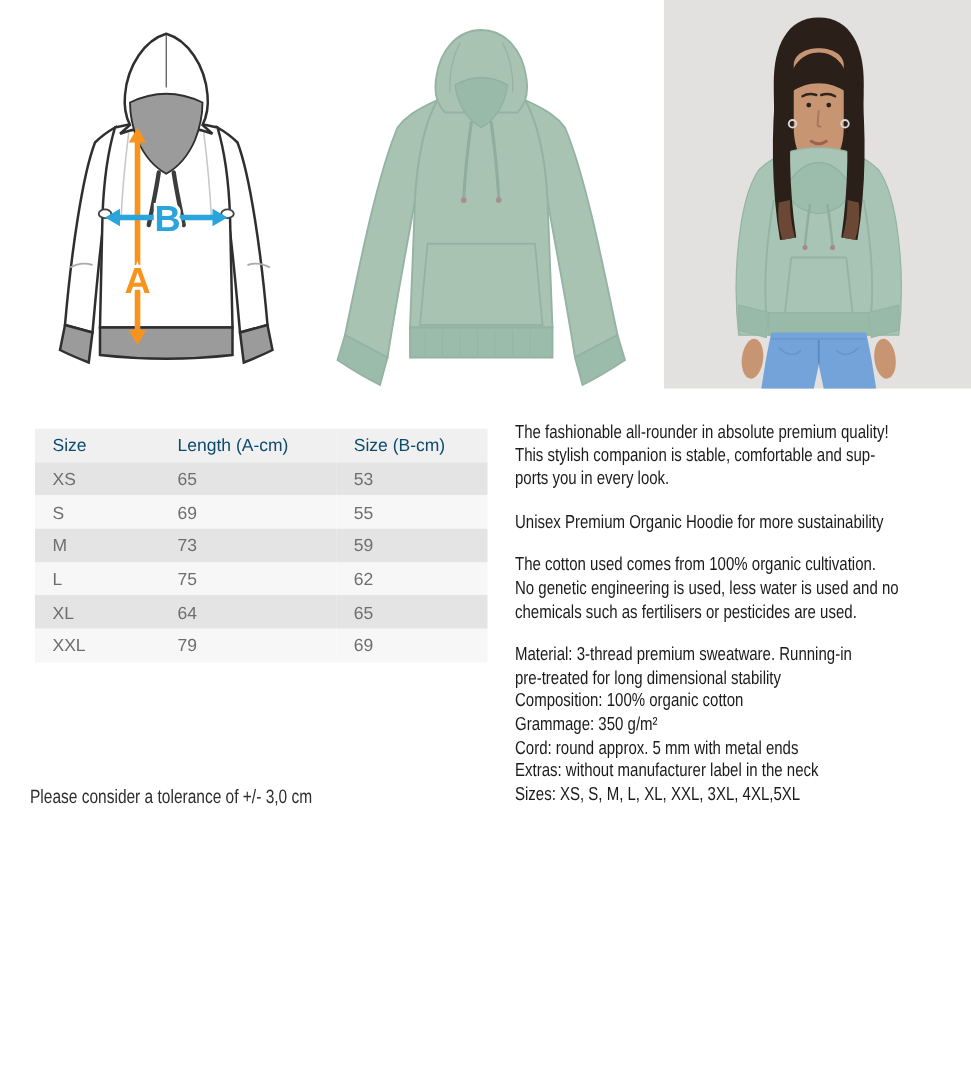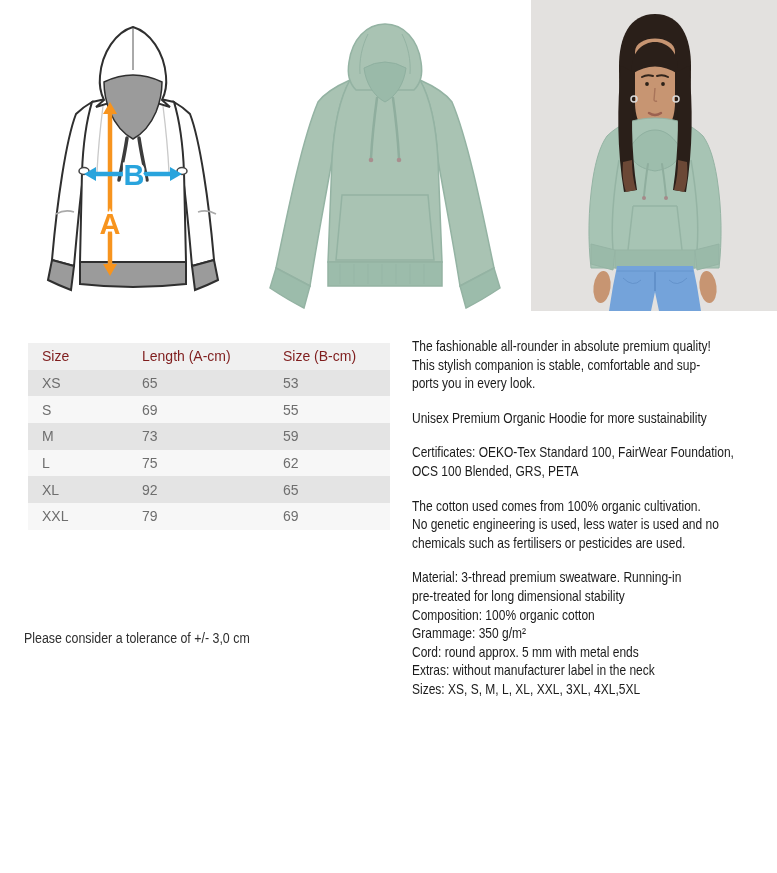--- a/index.html
+++ b/index.html
@@ -18,21 +18,21 @@
   table.size-table {
     position:absolute; left:28px; top:343px; width:362px;
     border-collapse:collapse; table-layout:fixed;
     font-size:14px; color:#6e6e6e;
   }
   .size-table th, .size-table td {
     height:26.7px; padding:0 0 0 14px; text-align:left;
     font-weight:400; vertical-align:middle; white-space:nowrap;
   }
   .size-table thead tr { background:#f0f0f0; }
-  .size-table thead th { color:#7f1d1d; }
+  .size-table thead th { color:#0c4a6e; }
   .size-table tbody tr:nth-child(odd)  { background:#e4e4e4; }
   .size-table tbody tr:nth-child(even) { background:#f7f7f7; }
 
   
   .tolerance {
     position:absolute; left:24px; top:629px;
     font-size:15.5px; color:#2e2e2e; white-space:nowrap;
     transform:scaleX(0.80); transform-origin:0 0;
   }
 
@@ -210,45 +210,41 @@
           <td>73</td>
           <td>59</td>
         </tr>
       <tr>
           <td>L</td>
           <td>75</td>
           <td>62</td>
         </tr>
       <tr>
           <td>XL</td>
-          <td>92</td>
+          <td>64</td>
           <td>65</td>
         </tr>
       <tr>
           <td>XXL</td>
           <td>79</td>
           <td>69</td>
         </tr>
     </tbody>
   </table>
 
   <div class="tolerance">Please consider a tolerance of +/- 3,0 cm</div>
 
   <div class="description">
     <p>
       <span class="desc-line" style="display:block">The fashionable all-rounder in absolute premium quality!</span>
       <span class="desc-line" style="display:block">This stylish companion is stable, comfortable and sup-</span>
       <span class="desc-line" style="display:block">ports you in every look.</span>
     </p>
     <p>
       <span class="desc-line" style="display:block">Unisex Premium Organic Hoodie for more sustainability</span>
-    </p>
-    <p>
-      <span class="desc-line" style="display:block">Certificates: OEKO-Tex Standard 100, FairWear Foundation,</span>
-      <span class="desc-line" style="display:block">OCS 100 Blended, GRS, PETA</span>
     </p>
     <p>
       <span class="desc-line" style="display:block">The cotton used comes from 100% organic cultivation.</span>
       <span class="desc-line" style="display:block">No genetic engineering is used, less water is used and no</span>
       <span class="desc-line" style="display:block">chemicals such as fertilisers or pesticides are used.</span>
     </p>
     <p>
       <span class="desc-line" style="display:block">Material: 3-thread premium sweatware. Running-in</span>
       <span class="desc-line" style="display:block">pre-treated for long dimensional stability</span>
       <span class="desc-line" style="display:block">Composition: 100% organic cotton</span>

